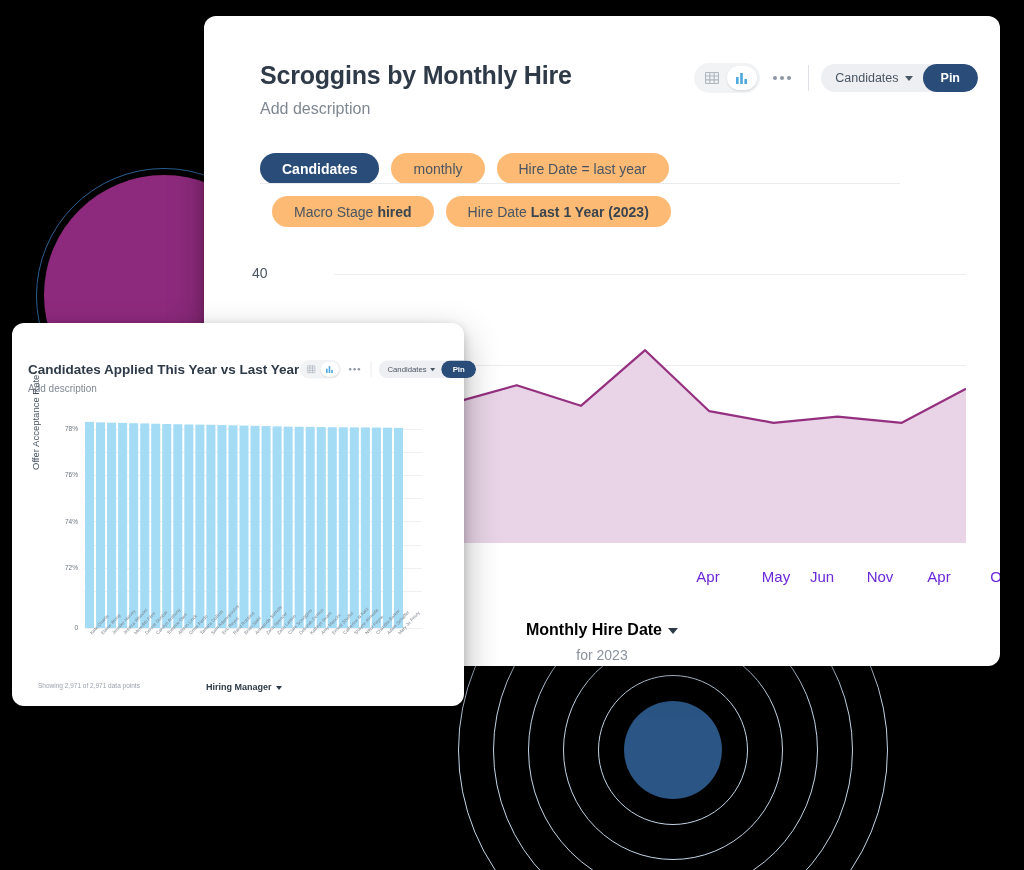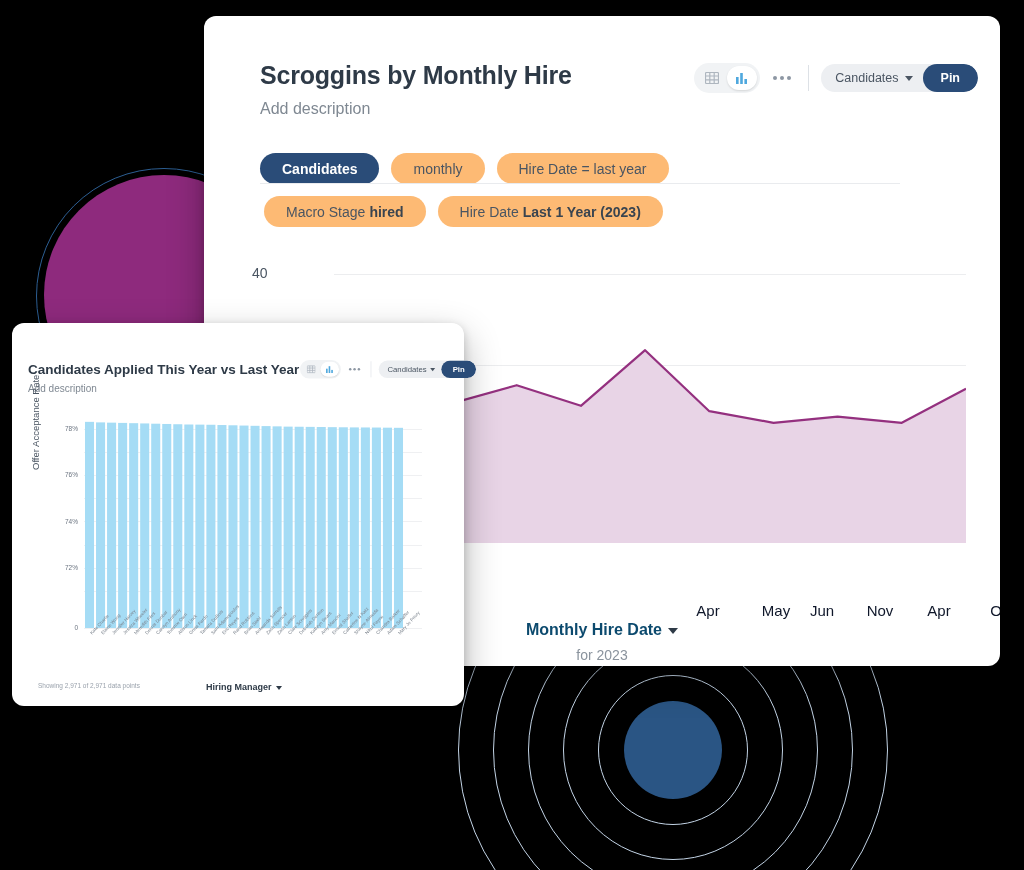--- a/index.html
+++ b/index.html
@@ -82,43 +82,43 @@
   .caret { width: 0; height: 0; border-left: 4px solid transparent; border-right: 4px solid transparent; border-top: 5px solid #4A5562; }
   .pg-right {
     background: #2A4C78; color: #fff; font-size: 12.5px; font-weight: bold;
     padding: 0 18px; height: 28px; display: flex; align-items: center;
     border-radius: 14px;
   }
 
   
   .chiprow { position: absolute; display: flex; align-items: center; gap: 12px; }
   #chiprow1 { left: 56px; top: 137px; }
-  #chiprow2 { left: 60px; top: 180px; }
+  #chiprow2 { left: 68px; top: 180px; }
   .chip {
     height: 31px; border-radius: 16px; background: #fdba74;
     display: flex; align-items: center; justify-content: center;
     padding: 0 22px; font-size: 14px; color: #4A5562; white-space: nowrap;
   }
   .chip.primary { background: #2A4C78; color: #ffffff; font-weight: bold; }
   .chip b { font-weight: bold; color: #3A444F; margin-left: 4px; }
   .hr {
     position: absolute; left: 56px; top: 167px; width: 640px; height: 1px; background: #E9EBEE;
   }
   .ylabel-main {
     position: absolute; left: 48px; top: 249px;
     font-size: 14px; color: #4A5562;
   }
   .gridline { position: absolute; height: 1px; background: #ECEDEF; }
   .xtick {
-    position: absolute; font-size: 15px; color: #0f172a; text-align: center;
-    width: 60px; top: 552px; margin-top: 34px;
+    position: absolute; font-size: 15px; color: #6d28d9; text-align: center;
+    width: 60px; top: 552px;
   }
   .axis-title {
     position: absolute; top: 605px; width: 796px; text-align: center;
-    font-size: 16px; font-weight: bold; color: #0c4a6e;
+    font-size: 16px; font-weight: bold; color: #000000;
   }
   .axis-sub {
     position: absolute; top: 631px; width: 796px; text-align: center;
     font-size: 14px; color: #8A939D;
   }
   .axis-caret {
     display: inline-block; margin-left: 6px; vertical-align: middle;
     width: 0; height: 0; border-left: 5px solid transparent; border-right: 5px solid transparent; border-top: 6px solid #2E3A47;
   }
 

